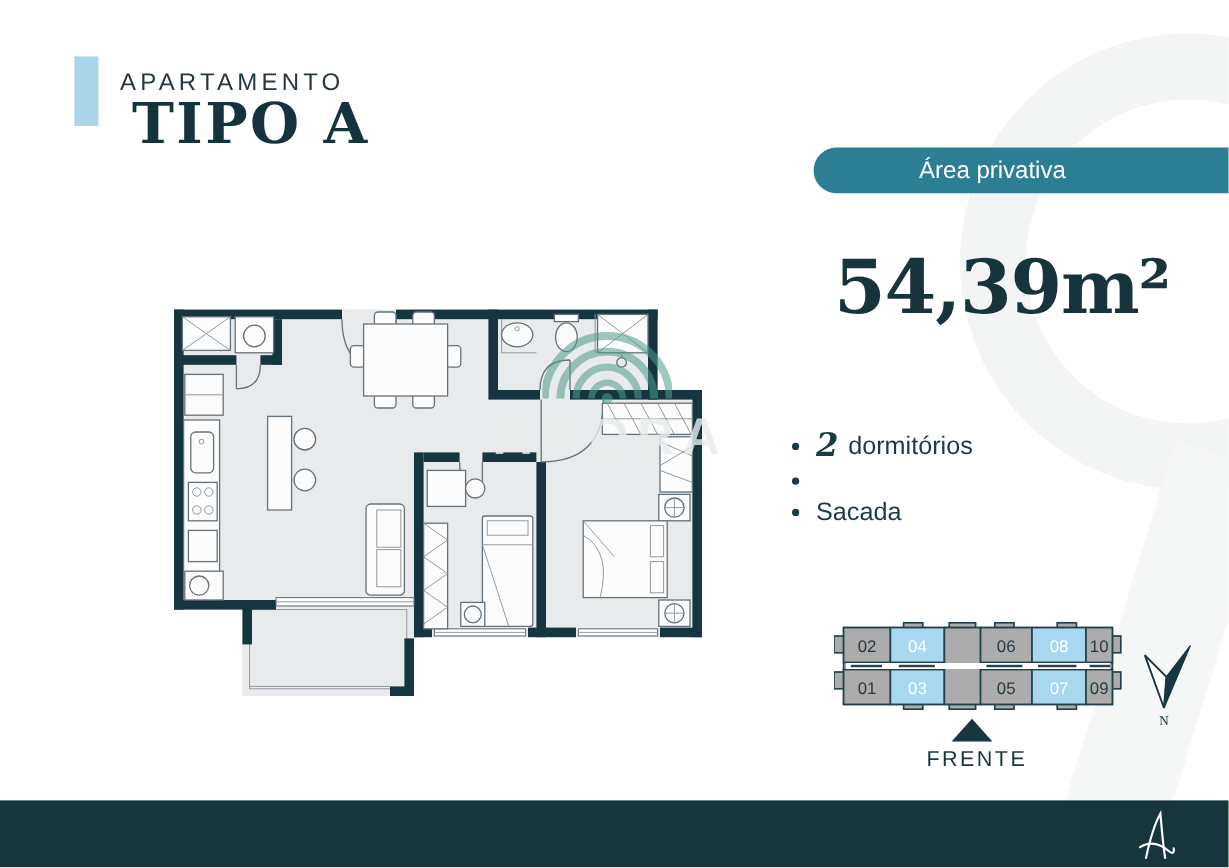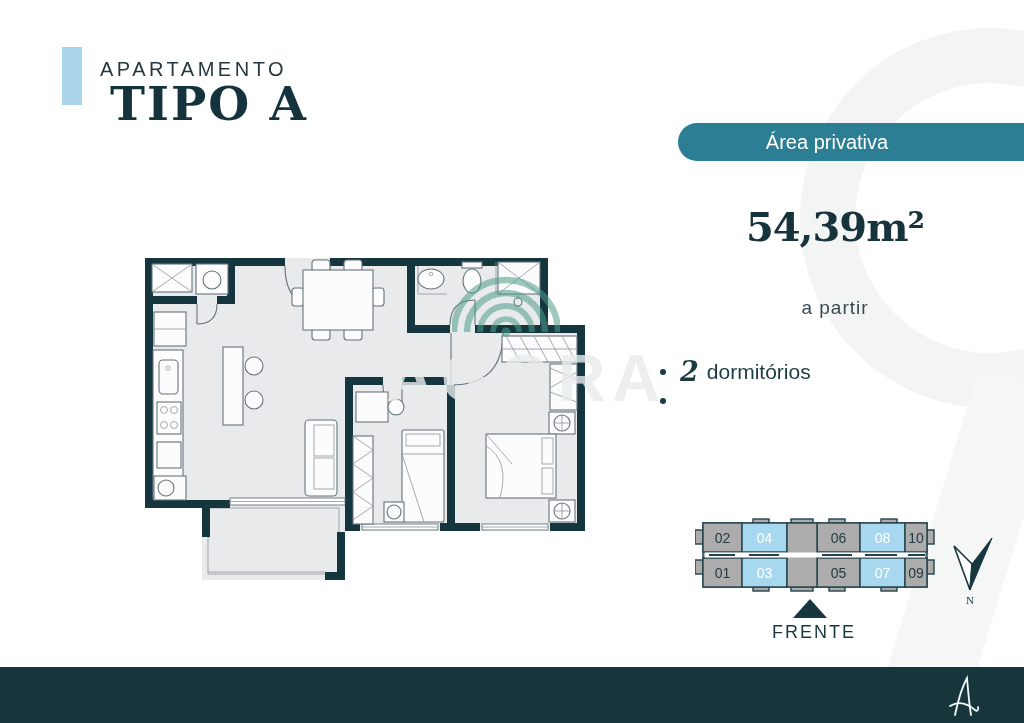--- a/index.html
+++ b/index.html
@@ -16,34 +16,34 @@
   .accent-bar{position:absolute;left:62px;top:47px;width:20px;height:58px;background:#A9D4EA;}
   .kicker{position:absolute;left:100px;top:58px;font-size:20px;letter-spacing:3.5px;color:#273740;}
   .title{position:absolute;left:97px;top:76px;font-family:"DejaVu Serif",serif;font-weight:bold;
          font-size:47px;letter-spacing:2px;color:#14333D;margin-left:13px;}
 
   
   .badge{position:absolute;right:0;top:123px;width:346px;height:38px;background:#2B7E93;
          border-radius:19px 0 0 19px;display:flex;align-items:center;justify-content:center;
          padding-right:48px;box-sizing:border-box;color:#ffffff;font-size:20px;}
   .area-value{position:absolute;left:650px;top:203px;width:370px;text-align:center;
-              font-family:"DejaVu Serif",serif;font-weight:bold;font-size:40px;color:#17333C;
+              font-family:"DejaVu Serif",serif;font-weight:bold;font-size:62px;color:#17333C;
               letter-spacing:-1px;}
   .area-note{position:absolute;left:650px;top:297px;width:370px;text-align:center;
              font-size:19px;color:#3A4A52;letter-spacing:1px;}
   .features{position:absolute;left:660px;top:356px;}
   .feat{display:flex;align-items:center;margin-bottom:11px;font-size:21px;color:#1B3A44;}
   .feat .dot{width:6px;height:6px;border-radius:50%;background:#1B3A44;margin-right:14px;flex:0 0 auto;}
   .feat-value{font-family:"DejaVu Serif",serif;font-style:italic;font-weight:bold;
               font-size:27px;margin-right:8px;}
   .feat-value:empty{display:none;}
 
   
-  .wm-brand{position:absolute;left:352px;top:340px;width:315px;text-align:right;
-            font-size:66px;font-weight:bold;letter-spacing:7px;color:#E9ECEC;opacity:.8;}
+  .wm-brand{position:absolute;left:352px;top:340px;width:315px;text-align:center;
+            font-size:43px;font-weight:bold;letter-spacing:7px;color:#E9ECEC;opacity:.8;}
   .wm-arcs{position:absolute;left:452px;top:276px;}
 
   
   .plan{position:absolute;left:140px;top:250px;}
   .wall{fill:#16363F;}
   .floor{fill:#E9EAEB;}
   .fx{fill:#FCFCFC;stroke:#66737D;stroke-width:1.1;}
   .ln{fill:none;stroke:#66737D;stroke-width:1.1;}
   .ln2{fill:none;stroke:#8C969E;stroke-width:.8;}
   .win{fill:#FFFFFF;stroke:#66737D;stroke-width:.9;}
@@ -209,31 +209,35 @@
       <path stroke-width="5.5" d="M41,56 A13,13 0 1 1 67,56"></path>
     </g>
     <circle cx="54" cy="56" r="4.5" fill="#4E9D8B"></circle>
   </svg>
   <div class="wm-brand">AGORA</div>
 
   <div class="badge">
     <span>Área privativa</span>
   </div>
   <div class="area-value">54,39m²</div>
-  <div class="area-note">a partir</div>
 
   <div class="features">
     <div class="feat">
       <span class="dot"></span>
       <span class="feat-value">2</span>
       <span>dormitórios</span>
     </div>
     <div class="feat">
       <span class="dot"></span>
 
+    </div>
+    <div class="feat">
+      <span class="dot"></span>
+
+      <span>Sacada</span>
     </div>
   </div>
 
   <svg class="units" width="240" height="75" viewBox="0 0 240 75">
     <g stroke="#23424C" stroke-width="1.4">
 
       <rect x="58" y="2" width="16" height="6" fill="#ACACAC"></rect>
         <rect x="96" y="2" width="22" height="6" fill="#ACACAC"></rect>
       <rect x="134" y="2" width="16" height="6" fill="#ACACAC"></rect>
         <rect x="186" y="2" width="16" height="6" fill="#ACACAC"></rect>

